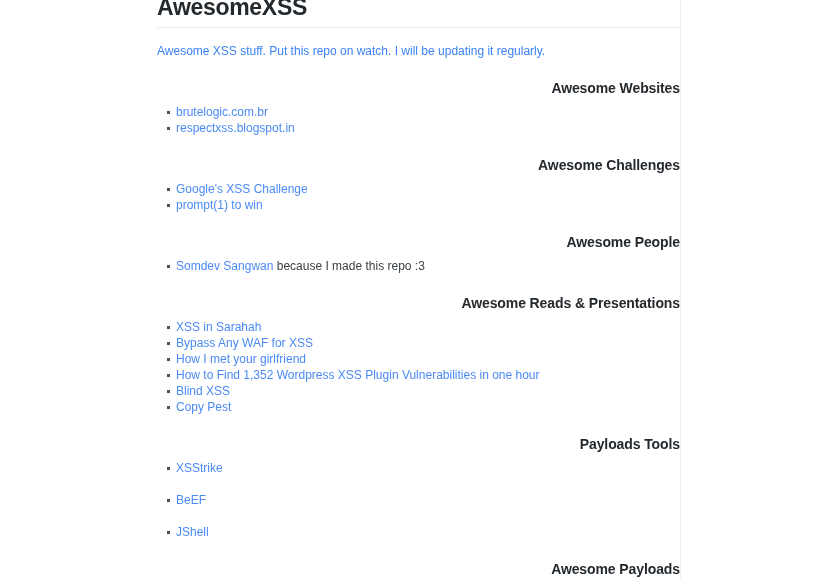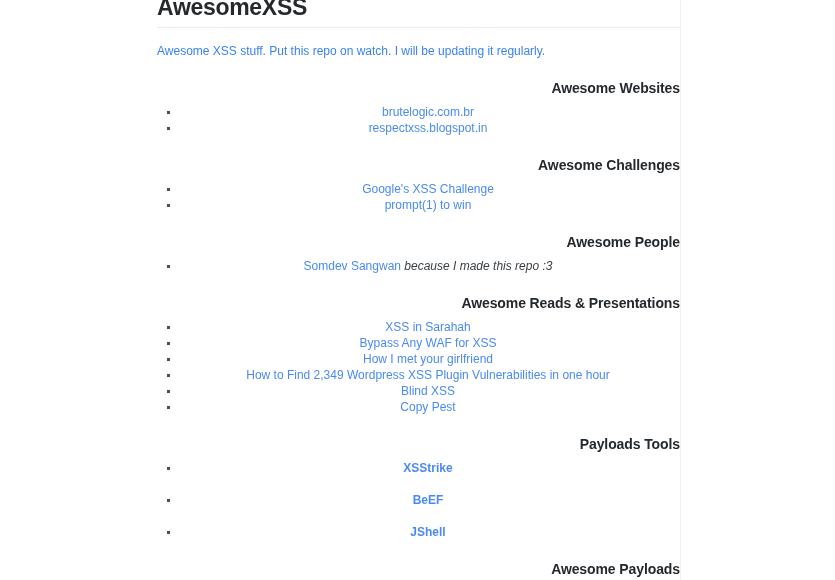--- a/index.html
+++ b/index.html
@@ -61,21 +61,20 @@
     color: #24292e;
     margin: 21px 0 0 0;
     line-height: 17px;
     letter-spacing: -0.1px;
     text-align: right;
   }
   ul.linklist {
     list-style: none;
     margin: 7px 0 0 0;
     padding: 0;
-    text-align: center;
   }
   ul.linklist li {
     position: relative;
     padding-left: 19px;
     line-height: 16px;
     font-size: 12px;
     color: #3b4045;
   }
   ul.linklist li::before {
     content: "";
@@ -86,28 +85,26 @@
     height: 3px;
     background: #4a4f55;
   }
   ul.linklist a {
     color: #4a8af4;
     text-decoration: none;
   }
   ul.linklist.wide li {
     line-height: 16px;
     margin-bottom: 16px;
-    font-weight: bold;
   }
   ul.linklist.wide li:last-child {
     margin-bottom: 0;
   }
   .note {
     color: #3b4045;
-    font-style: italic;
   }
 </style>
 </head>
 <body>
 
 <div id="page">
 
   <div id="pane-edge"></div>
 
   <div id="content">
@@ -148,21 +145,21 @@
       <li>
         <a href="#">XSS in Sarahah</a>
       </li>
       <li>
         <a href="#">Bypass Any WAF for XSS</a>
       </li>
       <li>
         <a href="#">How I met your girlfriend</a>
       </li>
       <li>
-        <a href="#">How to Find 2,349 Wordpress XSS Plugin Vulnerabilities in one hour</a>
+        <a href="#">How to Find 1,352 Wordpress XSS Plugin Vulnerabilities in one hour</a>
       </li>
       <li>
         <a href="#">Blind XSS</a>
       </li>
       <li>
         <a href="#">Copy Pest</a>
       </li>
     </ul>
 
     <h2 class="section">Payloads Tools</h2>

